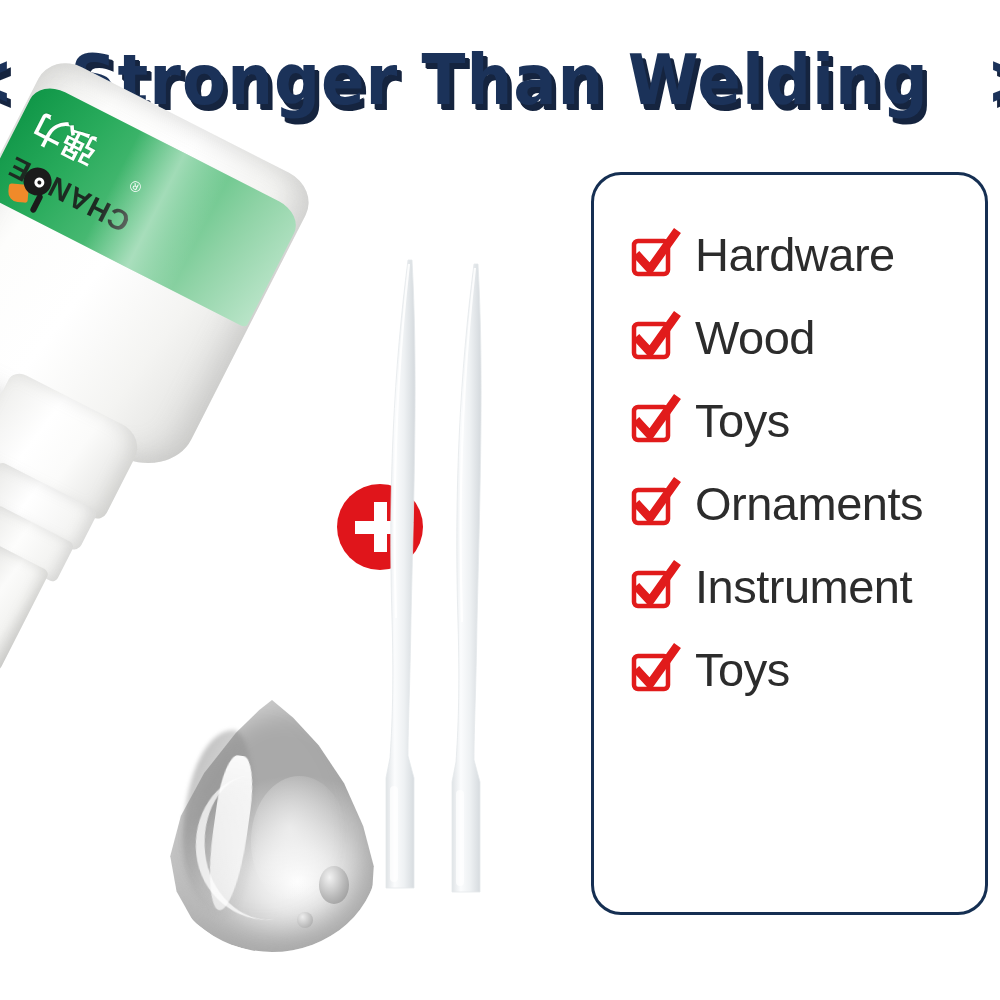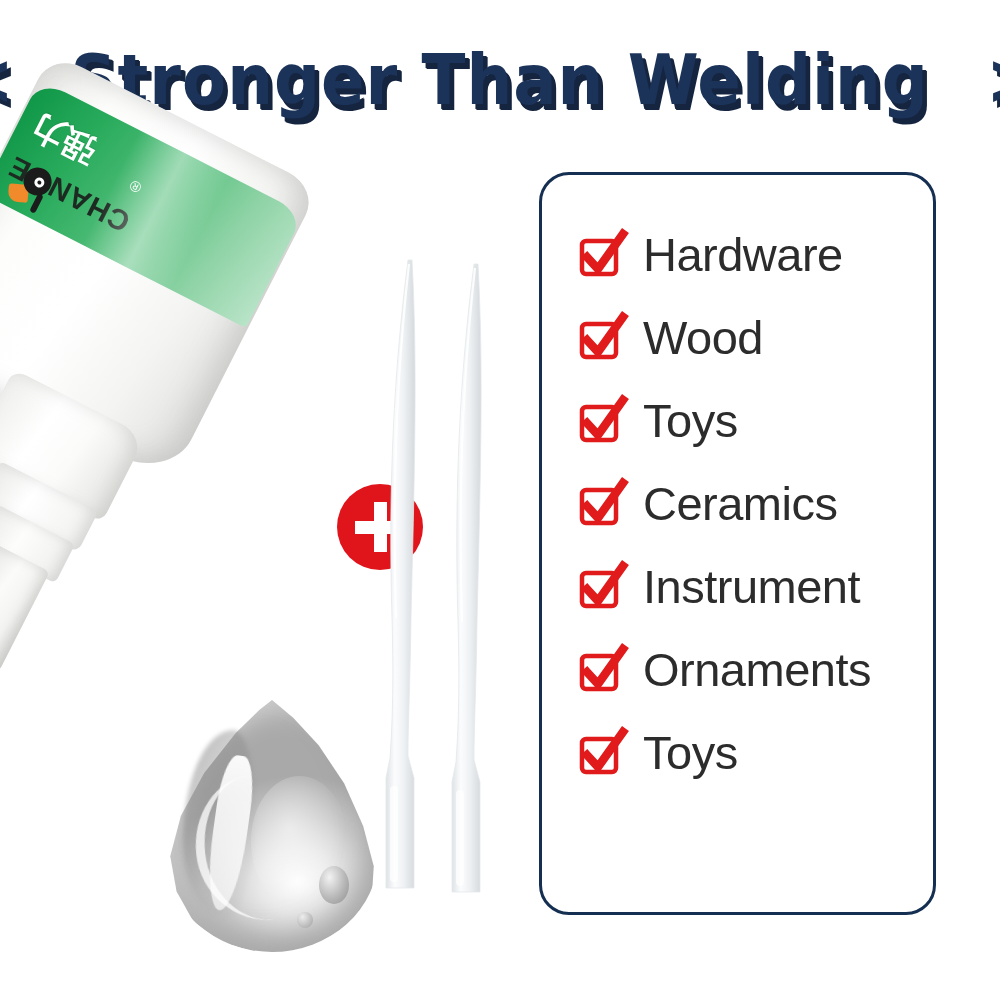--- a/index.html
+++ b/index.html
@@ -326,21 +326,21 @@
     position: absolute;
     width: 60px;
     height: 640px;
   }
   .stick-a { left: 378px; top: 258px; }
   .stick-b { left: 444px; top: 262px; }
 
   
   .panel {
     position: absolute;
-    left: 539px;
+    left: 591px;
     top: 172px;
     width: 397px;
     height: 743px;
     border: 3px solid #152F52;
     border-radius: 30px;
     background: #ffffff;
     box-sizing: border-box;
   }
   .list {
     position: absolute;
@@ -480,56 +480,47 @@
       <div class="row">
         <span class="check">
           <svg width="44" height="44" viewBox="0 0 44 44">
             <rect x="3" y="8" width="34" height="33" rx="4" fill="none" stroke="#E11B1B" stroke-width="4.5"></rect>
             <path d="M8 24 L19 36 L44 1" fill="none" stroke="#E11B1B" stroke-width="8.5" stroke-linecap="square" stroke-linejoin="miter"></path>
           </svg>
         </span>
         <span class="row-label">Toys</span>
       </div>
 
+
       <div class="row">
         <span class="check">
           <svg width="44" height="44" viewBox="0 0 44 44">
             <rect x="3" y="8" width="34" height="33" rx="4" fill="none" stroke="#E11B1B" stroke-width="4.5"></rect>
             <path d="M8 24 L19 36 L44 1" fill="none" stroke="#E11B1B" stroke-width="8.5" stroke-linecap="square" stroke-linejoin="miter"></path>
           </svg>
         </span>
-        <span class="row-label">Ceramics</span>
+        <span class="row-label">Ornaments</span>
       </div>
 
       <div class="row">
         <span class="check">
           <svg width="44" height="44" viewBox="0 0 44 44">
             <rect x="3" y="8" width="34" height="33" rx="4" fill="none" stroke="#E11B1B" stroke-width="4.5"></rect>
             <path d="M8 24 L19 36 L44 1" fill="none" stroke="#E11B1B" stroke-width="8.5" stroke-linecap="square" stroke-linejoin="miter"></path>
           </svg>
         </span>
         <span class="row-label">Instrument</span>
       </div>
 
       <div class="row">
         <span class="check">
           <svg width="44" height="44" viewBox="0 0 44 44">
             <rect x="3" y="8" width="34" height="33" rx="4" fill="none" stroke="#E11B1B" stroke-width="4.5"></rect>
             <path d="M8 24 L19 36 L44 1" fill="none" stroke="#E11B1B" stroke-width="8.5" stroke-linecap="square" stroke-linejoin="miter"></path>
           </svg>
         </span>
-        <span class="row-label">Ornaments</span>
-      </div>
-
-      <div class="row">
-        <span class="check">
-          <svg width="44" height="44" viewBox="0 0 44 44">
-            <rect x="3" y="8" width="34" height="33" rx="4" fill="none" stroke="#E11B1B" stroke-width="4.5"></rect>
-            <path d="M8 24 L19 36 L44 1" fill="none" stroke="#E11B1B" stroke-width="8.5" stroke-linecap="square" stroke-linejoin="miter"></path>
-          </svg>
-        </span>
         <span class="row-label">Toys</span>
       </div>
 
     </div>
   </div>
 
 </div>
 
 </body></html>

